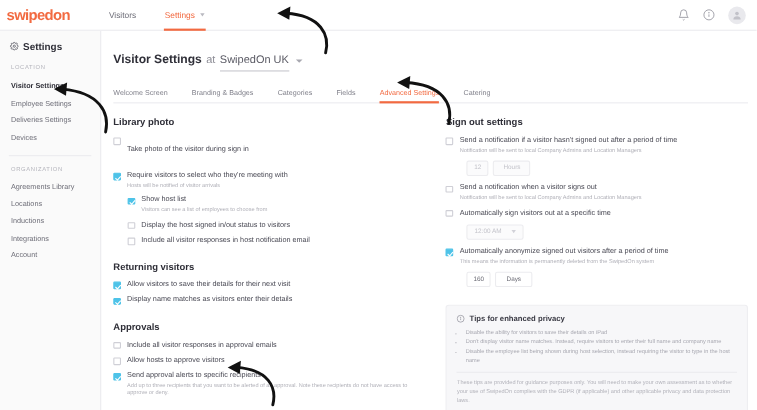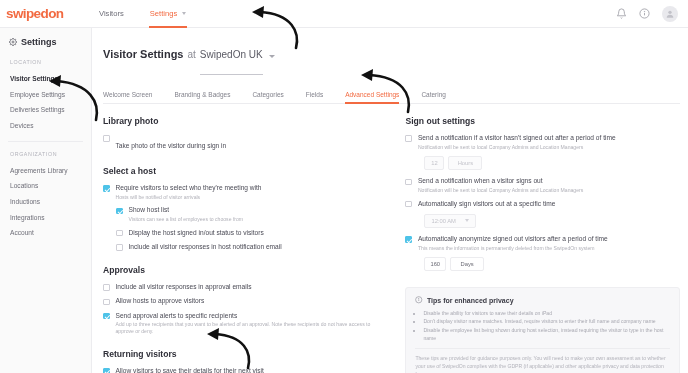--- a/index.html
+++ b/index.html
@@ -74,21 +74,21 @@
   }
   .sb-item.active { color: #2f2f38; font-weight: bold; }
   .sb-divider { height: 1px; background: #ececef; margin: 7px 8px 9px 8px; }
 
   
   .main { flex: 1; padding: 10px 8px 0 11px; overflow: hidden; position: relative; }
   .page-title-row { display: flex; align-items: baseline; gap: 4px; }
   .page-title { font-size: 11px; font-weight: bold; color: #2f2f38; }
   .page-title-at { font-size: 10px; color: #8c8c95; margin-top: 11px; }
   .page-title-loc {
-    font-size: 10px; color: #5a5a64; border-bottom: 1px solid #c7c7ce; padding-bottom: 14px;
+    font-size: 10px; color: #5a5a64; border-bottom: 1px solid #c7c7ce; padding-bottom: 4px;
   }
   .caret-md {
     display: inline-block; width: 0; height: 0; margin-left: 2px;
     border-left: 3px solid transparent; border-right: 3px solid transparent;
     border-top: 3.5px solid #a8a8b0;
   }
 
   
   .tabs {
     display: flex; align-items: flex-end; margin-top: 13px;
@@ -262,21 +262,20 @@
             <div class="sec-title">Library photo</div>
             <div class="cb-row">
               <span class="cb"></span>
               <span class="cb-texts">
                 <span class="cb-label">Take photo of the visitor during sign in</span>
               </span>
             </div>
           </div>
 
           <div class="sec">
-            <div class="sec-title">Select a host</div>
 
             <div class="cb-row">
               <span class="cb checked"></span>
               <span class="cb-texts">
                 <div class="cb-label">Require visitors to select who they're meeting with</div>
                 <div class="cb-sub">Hosts will be notified of visitor arrivals</div>
               </span>
             </div>
 
             <div class="cb-row indent">
@@ -296,54 +295,54 @@
 
             <div class="cb-row indent">
               <span class="cb"></span>
               <span class="cb-texts">
                 <div class="cb-label">Include all visitor responses in host notification email</div>
               </span>
             </div>
           </div>
 
           <div class="sec">
+            <div class="sec-title">Returning visitors</div>
+            <div class="cb-row">
+              <span class="cb checked"></span>
+              <span class="cb-texts">
+                <div class="cb-label">Allow visitors to save their details for their next visit</div>
+              </span>
+            </div>
+            <div class="cb-row">
+              <span class="cb checked"></span>
+              <span class="cb-texts">
+                <div class="cb-label">Display name matches as visitors enter their details</div>
+              </span>
+            </div>
+          </div>
+
+          <div class="sec">
             <div class="sec-title">Approvals</div>
             <div class="cb-row">
               <span class="cb"></span>
               <span class="cb-texts">
                 <div class="cb-label">Include all visitor responses in approval emails</div>
               </span>
             </div>
             <div class="cb-row">
               <span class="cb"></span>
               <span class="cb-texts">
                 <div class="cb-label">Allow hosts to approve visitors</div>
               </span>
             </div>
             <div class="cb-row">
               <span class="cb checked"></span>
               <span class="cb-texts">
                 <div class="cb-label">Send approval alerts to specific recipients</div>
                 <div class="cb-sub">Add up to three recipients that you want to be alerted of an approval. Note these recipients do not have access to approve or deny.</div>
-              </span>
-            </div>
-          </div>
-
-          <div class="sec">
-            <div class="sec-title">Returning visitors</div>
-            <div class="cb-row">
-              <span class="cb checked"></span>
-              <span class="cb-texts">
-                <div class="cb-label">Allow visitors to save their details for their next visit</div>
-              </span>
-            </div>
-            <div class="cb-row">
-              <span class="cb checked"></span>
-              <span class="cb-texts">
-                <div class="cb-label">Display name matches as visitors enter their details</div>
               </span>
             </div>
           </div>
 
         </div>
 
         <div class="col-right">
 
           <div class="sec">
             <div class="sec-title">Sign out settings</div>

